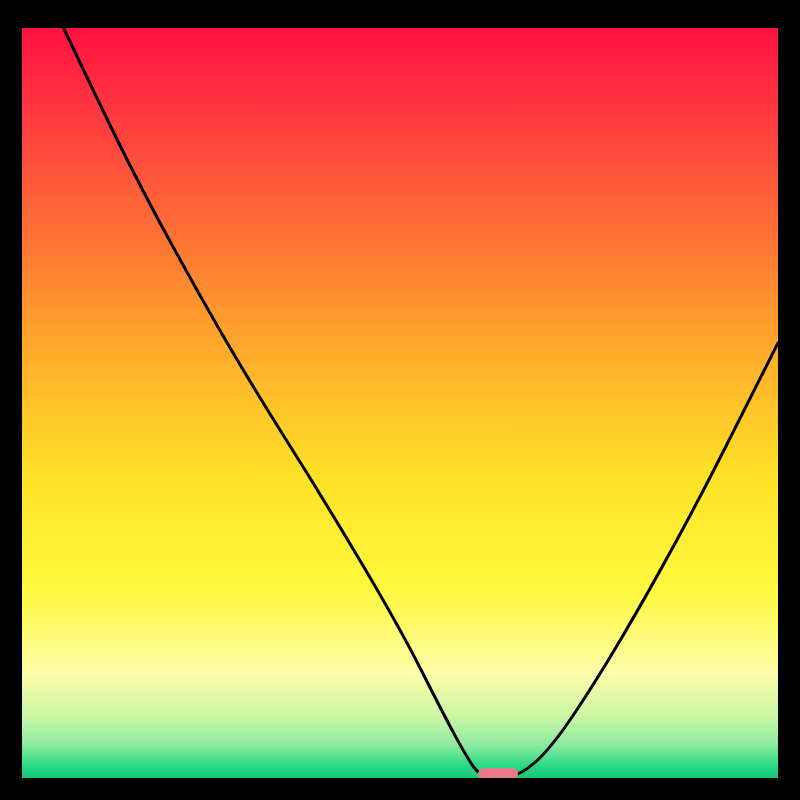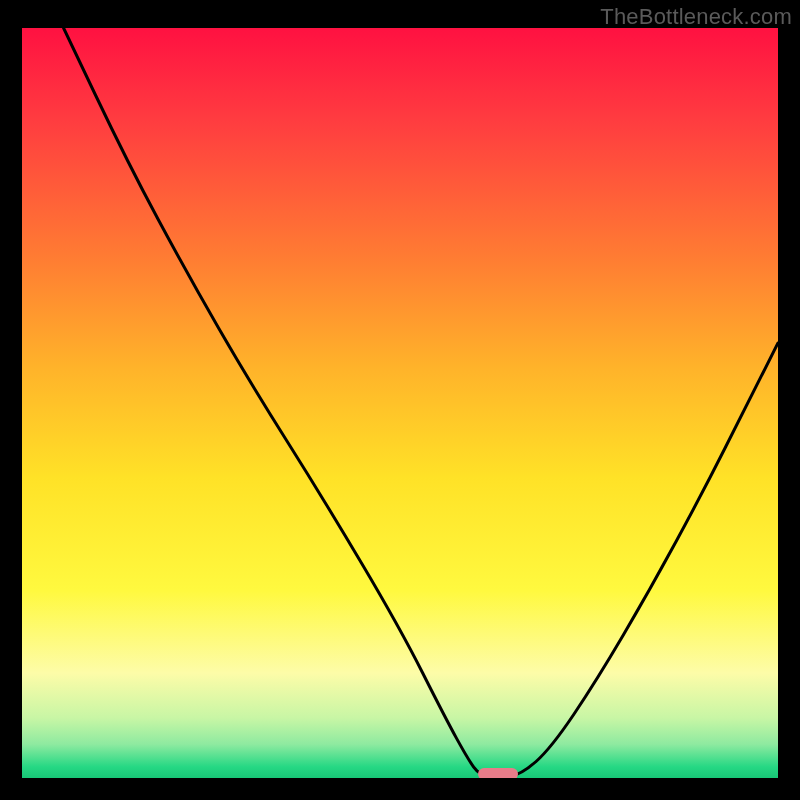--- a/index.html
+++ b/index.html
@@ -63,21 +63,20 @@
     border-radius: 6px;
     background: #e77c89;
     z-index: 3;
     transform: translate(-50%, -50%);
   }
 </style>
 </head>
 <body>
 
 <div class="frame">
-  <div class="watermark">TheBottleneck.com</div>
 
   <div class="plot-area">
     <svg class="gradient" viewBox="0 0 100 100" preserveAspectRatio="none">
       <defs>
         <linearGradient id="bg-grad" x1="0" y1="0" x2="0" y2="1">
             <stop offset="0%" stop-color="#ff1141"></stop>
             <stop offset="12%" stop-color="#ff3b40"></stop>
             <stop offset="30%" stop-color="#ff7a33"></stop>
             <stop offset="45%" stop-color="#ffb22a"></stop>
             <stop offset="60%" stop-color="#ffe227"></stop>

